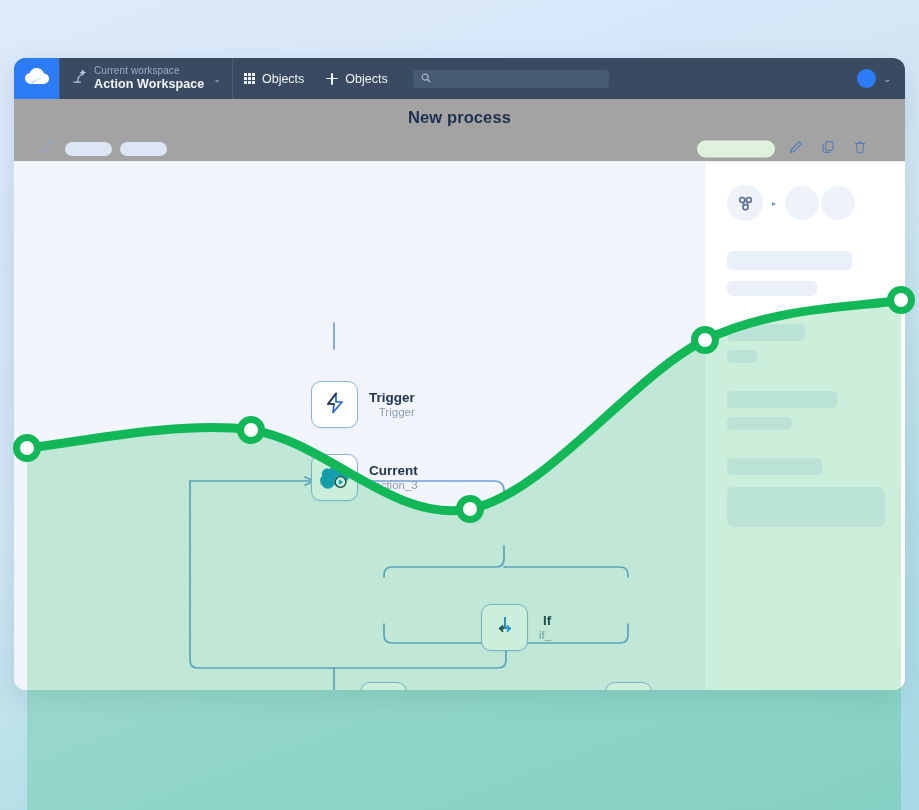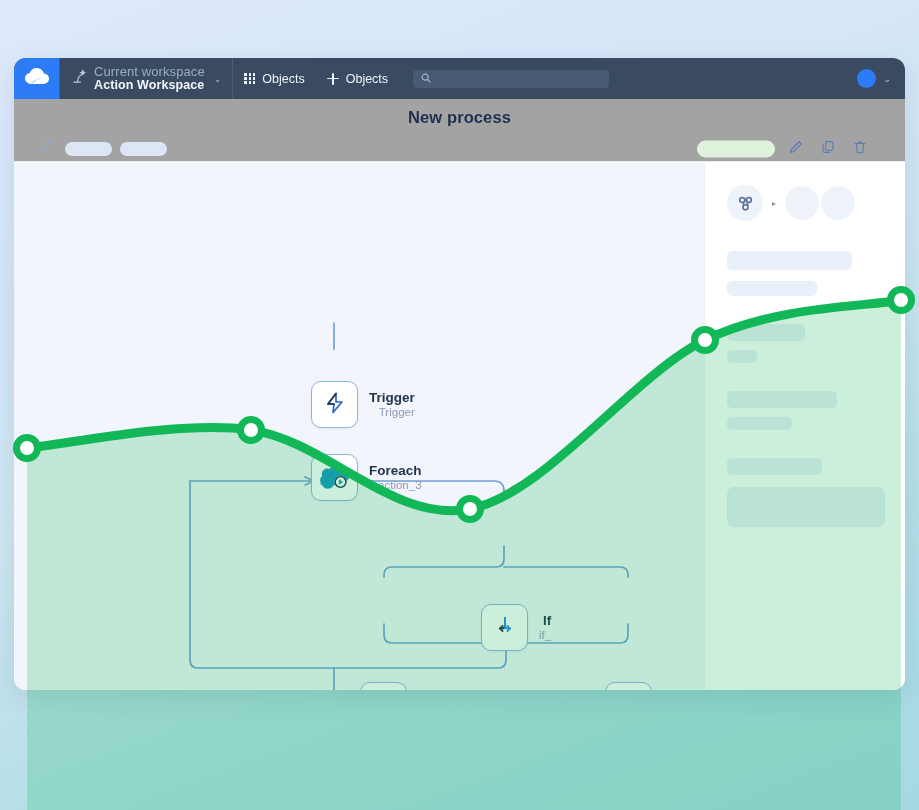--- a/index.html
+++ b/index.html
@@ -47,21 +47,21 @@
   }
   .nav-sep { width: 1px; background: rgba(255,255,255,.10); }
 
   .ws-block {
     display: flex; align-items: center; gap: 7px;
     padding: 0 11px 0 12px;
     cursor: pointer;
   }
   .ws-text { line-height: 1.05; }
   .ws-kicker {
-    font-size: 13px; color: #9badc4; letter-spacing:.1px;
+    font-size: 10px; color: #9badc4; letter-spacing:.1px;
     display:block; margin-bottom: 1px;
   }
   .ws-name {
     font-size: 12.5px; color: #f2f6fb; font-weight: 700; display:block;
     letter-spacing: .1px;
   }
   .chev { color: #b6c6da; font-size: 9px; margin-left: 2px; }
 
   .nav-item {
     display: flex; align-items: center; gap: 7px;
@@ -360,21 +360,21 @@
             <span>
               <svg width="30" height="26" viewBox="0 0 32 28">
                 <path d="M10 6.5c1.2-1.6 3-2.6 5-2.6 2.6 0 4.9 1.5 6.1 3.7.9-.4 2-.6 3-.6 3.9 0 7 3.2 7 7.1 0 3.9-3.1 7.1-7 7.1-.5 0-1-.1-1.4-.2-1 1.9-3 3.2-5.3 3.2-1 0-1.9-.2-2.7-.6-1.1 2.5-3.5 4.2-6.4 4.2-3 0-5.6-1.9-6.6-4.6-.6.1-1.2.2-1.9.2C1.7 23.4 0 21.2 0 18.5c0-1.9.9-3.5 2.2-4.5-.3-.7-.4-1.4-.4-2.2 0-3.2 2.6-5.9 5.9-5.9.9 0 1.7.2 2.3.6z" fill="#1798c1"></path>
                 <circle cx="22" cy="20.5" r="6.6" fill="#fff"></circle>
                 <circle cx="22" cy="20.5" r="5.8" fill="none" stroke="#0e2a47" stroke-width="1.5"></circle>
                 <path d="M20.2 17.6l4.6 2.9-4.6 2.9z" fill="#1798c1"></path>
               </svg>
             </span>
           </div>
           <div class="node-text">
-            <div class="node-title">Foreach</div>
+            <div class="node-title">Current</div>
             <div class="node-sub">action_3</div>
           </div>
         </div>
 
 
         <div class="node" id="n-if">
           <div class="node-box">
             <span>
               <svg width="24" height="24" viewBox="0 0 24 24" fill="none" stroke-width="1.8" stroke-linecap="round" stroke-linejoin="round">
                 <path d="M12 4v7.5a3 3 0 0 1-3 3H7" stroke="#22354f"></path>

